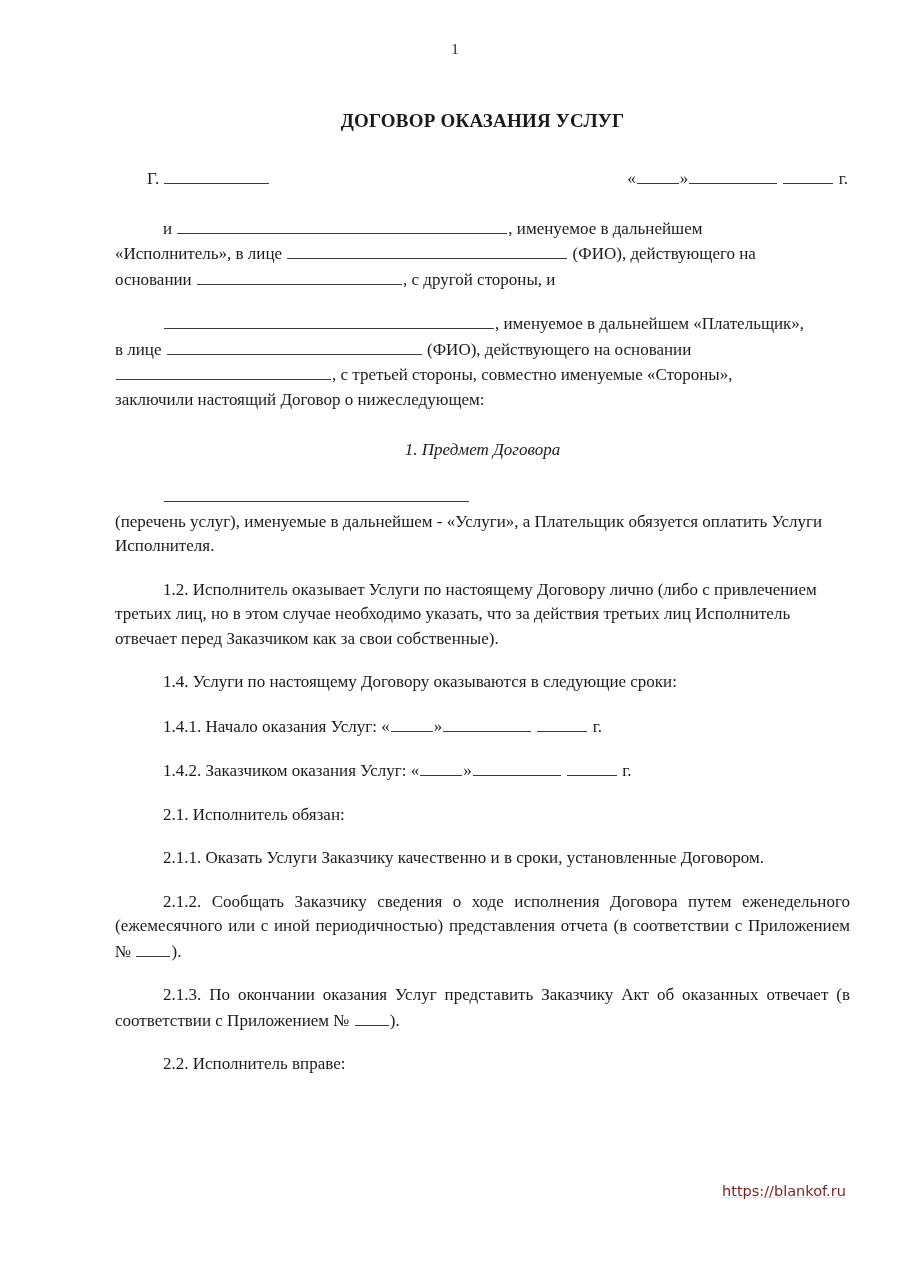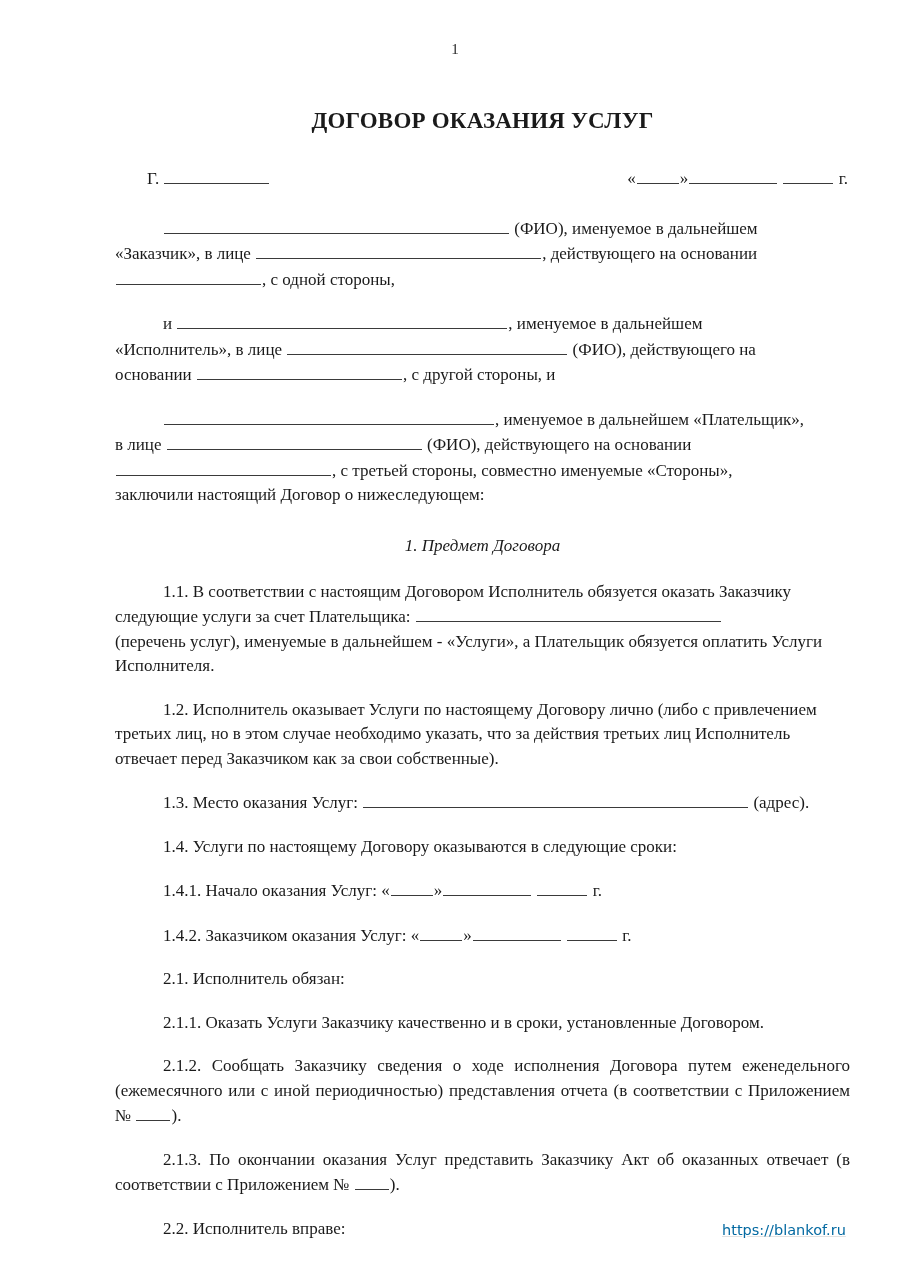--- a/index.html
+++ b/index.html
@@ -29,21 +29,21 @@
   }
   .doc-body {
     position: absolute;
     left: 115px;
     top: 110px;
     width: 735px;
   }
   .doc-title {
     text-align: center;
     font-weight: bold;
-    font-size: 23px;
+    font-size: 19px;
     letter-spacing: 0.2px;
     margin: 0 0 34px 0;
     line-height: 22px;
   }
   .section-heading {
     text-align: center;
     font-size: 17px;
     line-height: 24px;
     margin: 26px 0 22px 0;
     font-style: italic;
@@ -98,24 +98,24 @@
   .ul-payer-fio { width: 255px; }
   .ul-payer-basis { width: 215px; }
   .ul-cust-fio { width: 285px; }
   .ul-exec-fio { width: 280px; }
   .ul-exec-basis { width: 205px; }
   .ul-cust-basis { width: 145px; }
   .lead-pad { display: inline-block; width: 48px; }
   .watermark {
     position: absolute;
     left: 722px;
-    top: 1222px;
+    top: 1183px;
     font-family: "DejaVu Sans", "Liberation Sans", sans-serif;
     font-size: 14.5px;
-    color: #0369a1;
+    color: #7f1d1d;
     text-decoration: underline;
     text-decoration-color: #e2e2e2;
     white-space: nowrap;
   }
 </style>
 </head>
 <body>
 
 <div class="page">
 
@@ -123,33 +123,31 @@
 
   <div class="doc-body">
 
     <div class="doc-title">ДОГОВОР ОКАЗАНИЯ УСЛУГ</div>
 
     <div class="datumrow">
       <span class="city-block"><span>Г.</span> <span class="ul ul-city"></span></span>
       <span class="date-block"><span>«</span><span class="ul ul-day"></span><span>»</span><span class="ul ul-month"></span> <span class="ul ul-year"></span> <span>г.</span></span>
     </div>
 
-    <p class="para"><span class="lead-pad"></span><span class="ul ul-name-long"></span> <span>(ФИО), именуемое в дальнейшем</span><br><span>«Заказчик», в лице</span> <span class="ul ul-cust-fio"></span><span>, действующего на основании</span><br><span class="ul ul-cust-basis"></span><span>, с одной стороны,</span></p>
 
     <p class="para"><span class="lead-pad"></span><span>и</span> <span class="ul ul-exec-name"></span><span>, именуемое в дальнейшем</span><br><span>«Исполнитель», в лице</span> <span class="ul ul-exec-fio"></span> <span>(ФИО), действующего на</span><br><span>основании</span> <span class="ul ul-exec-basis"></span><span>, с другой стороны, и</span></p>
 
     <p class="para"><span class="lead-pad"></span><span class="ul ul-payer-name"></span><span>, именуемое в дальнейшем «Плательщик»,</span><br><span>в лице</span> <span class="ul ul-payer-fio"></span> <span>(ФИО), действующего на основании</span><br><span class="ul ul-payer-basis"></span><span>, с третьей стороны, совместно именуемые «Стороны»,</span><br><span>заключили настоящий Договор о нижеследующем:</span></p>
 
     <div class="section-heading">1. Предмет Договора</div>
 
-    <p class="para indent"><span>1.1. В соответствии с настоящим Договором Исполнитель обязуется оказать Заказчику следующие услуги за счет Плательщика:</span> <span class="ul ul-services"></span><br><span>(перечень услуг), именуемые в дальнейшем - «Услуги», а Плательщик обязуется оплатить Услуги Исполнителя.</span></p>
+    <p class="para indent"> <span class="ul ul-services"></span><br><span>(перечень услуг), именуемые в дальнейшем - «Услуги», а Плательщик обязуется оплатить Услуги Исполнителя.</span></p>
 
     <p class="para indent">1.2. Исполнитель оказывает Услуги по настоящему Договору лично (либо с привлечением третьих лиц, но в этом случае необходимо указать, что за действия третьих лиц Исполнитель отвечает перед Заказчиком как за свои собственные).</p>
 
-    <p class="para indent"><span>1.3. Место оказания Услуг:</span> <span class="ul ul-address"></span> <span>(адрес).</span></p>
 
     <p class="para indent">1.4. Услуги по настоящему Договору оказываются в следующие сроки:</p>
 
     <p class="para indent"><span>1.4.1. Начало оказания Услуг:</span> <span>«</span><span class="ul ul-day"></span><span>»</span><span class="ul ul-month"></span> <span class="ul ul-year"></span> <span>г.</span></p>
 
     <p class="para indent"><span>1.4.2. Заказчиком оказания Услуг:</span> <span>«</span><span class="ul ul-day"></span><span>»</span><span class="ul ul-month"></span> <span class="ul ul-year"></span> <span>г.</span></p>
 
 
     <p class="para indent">2.1. Исполнитель обязан:</p>
 

